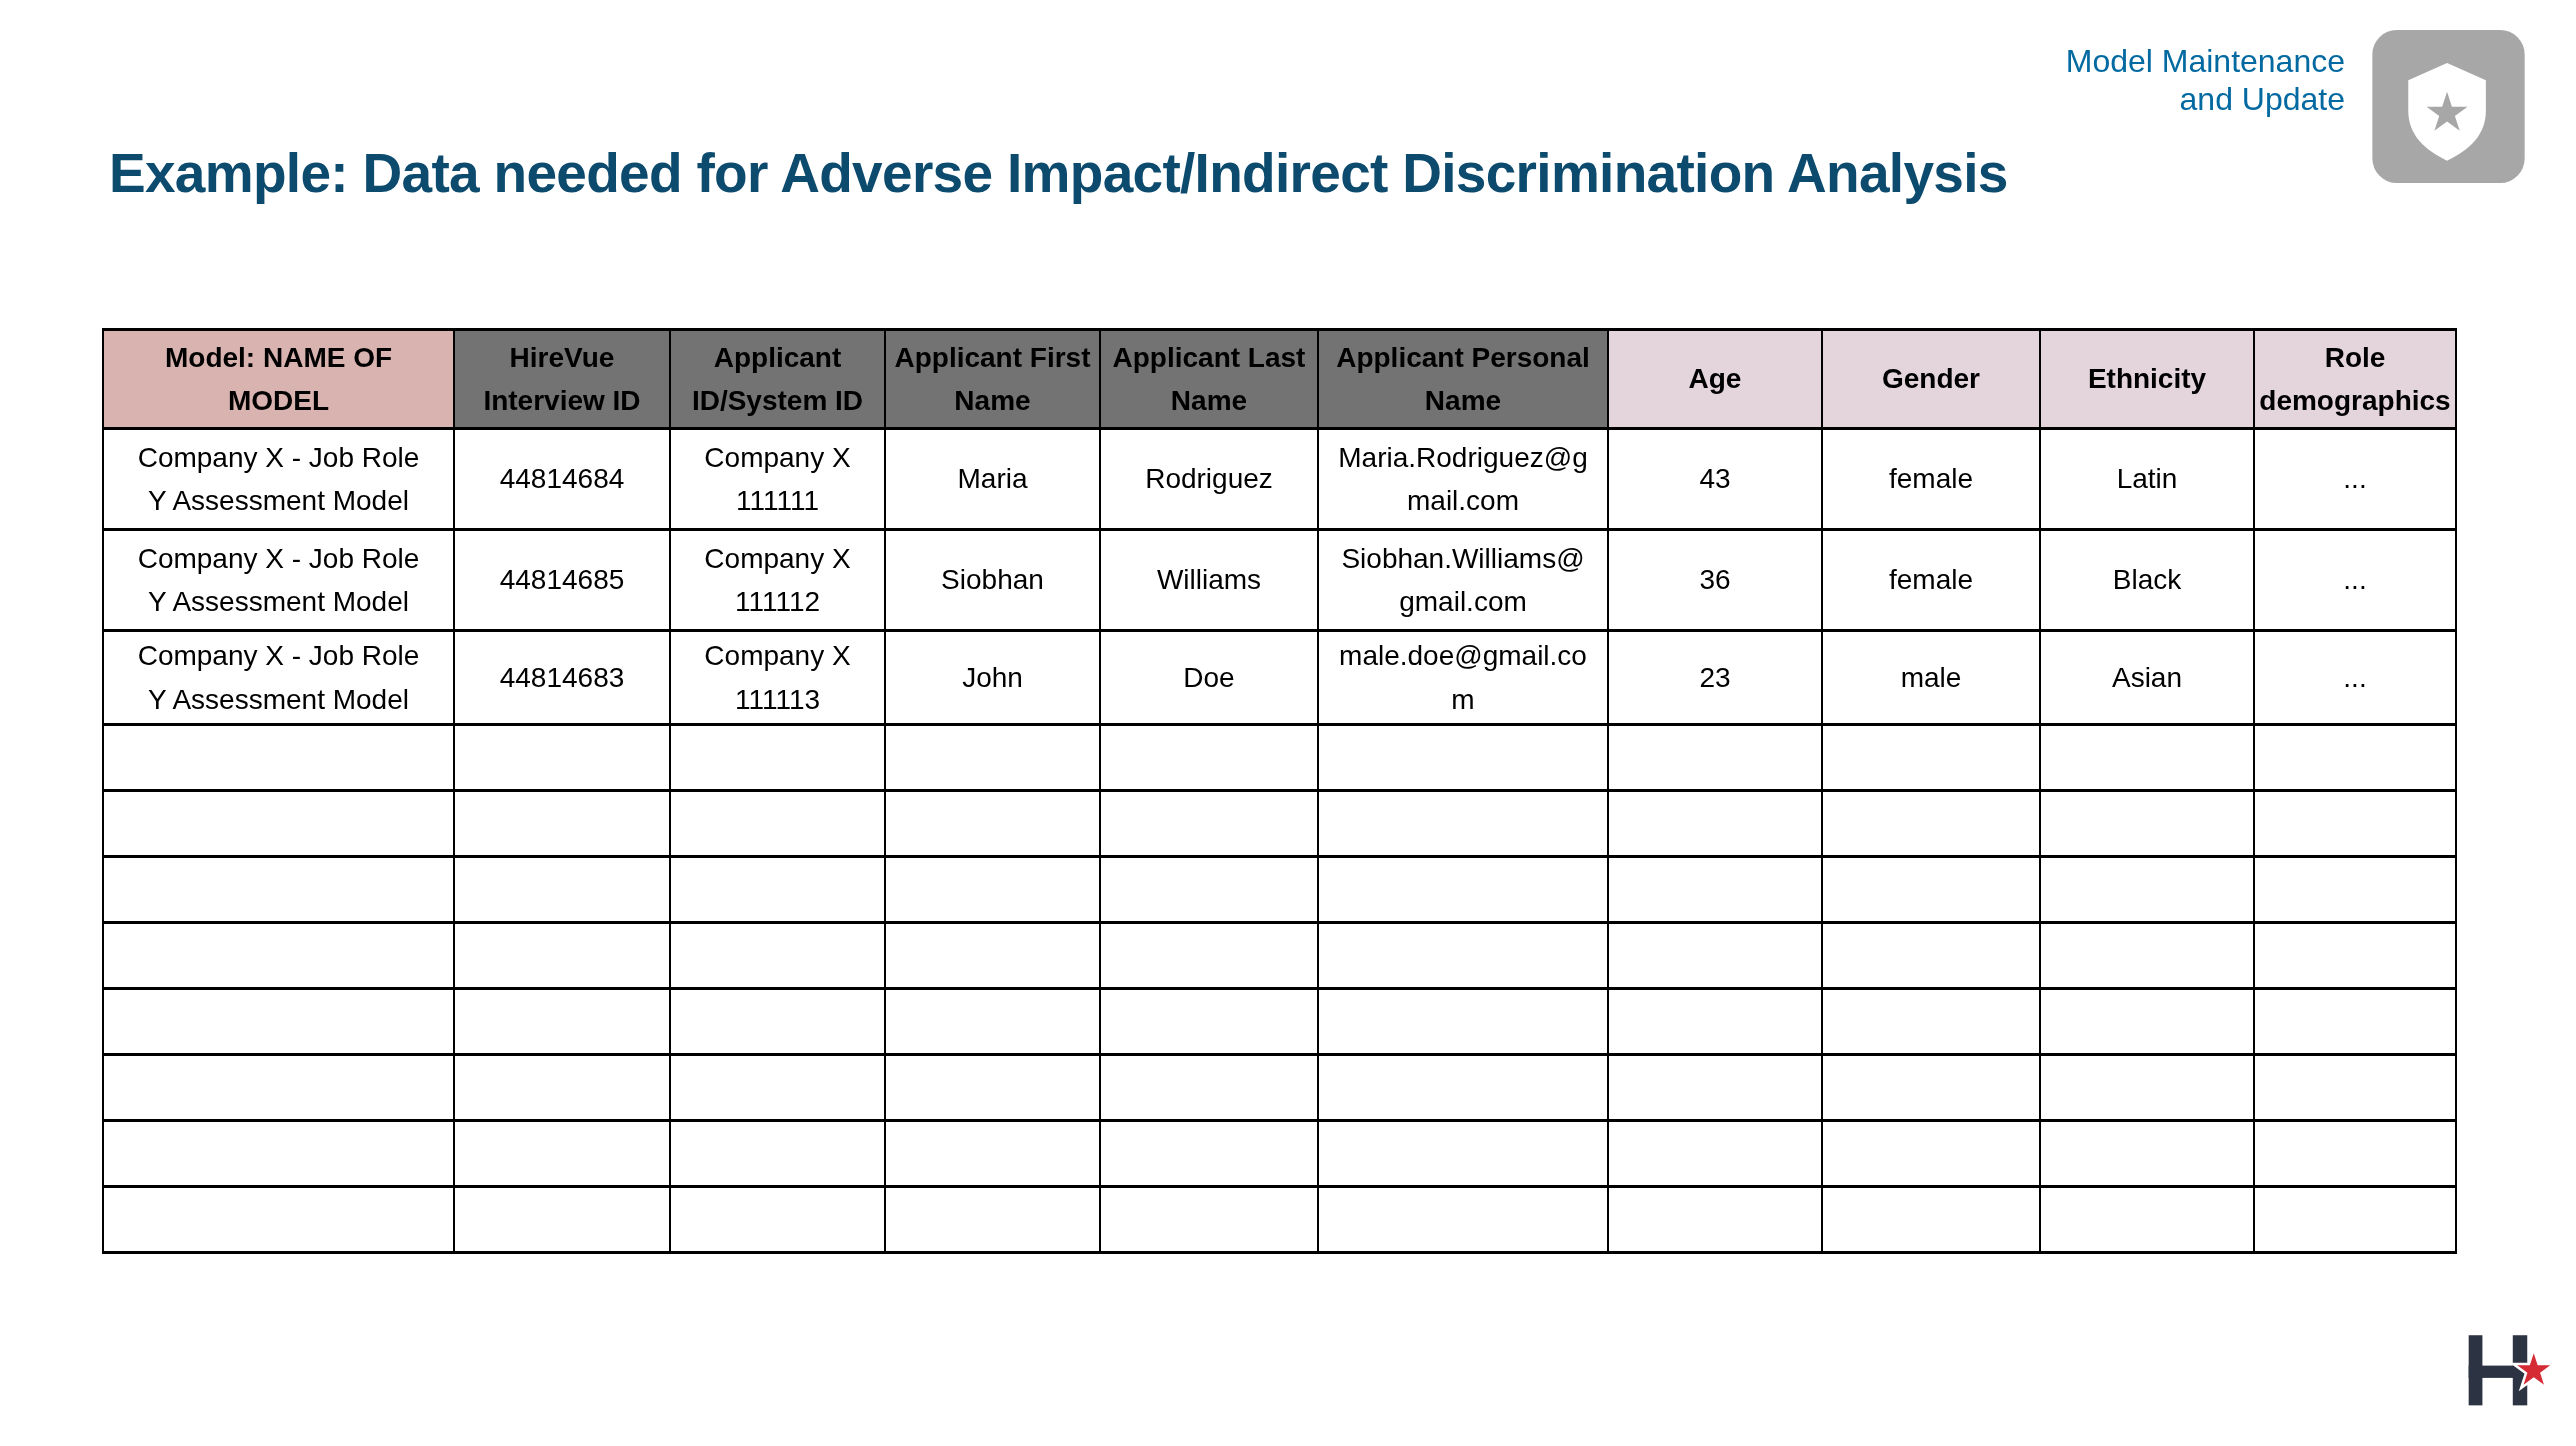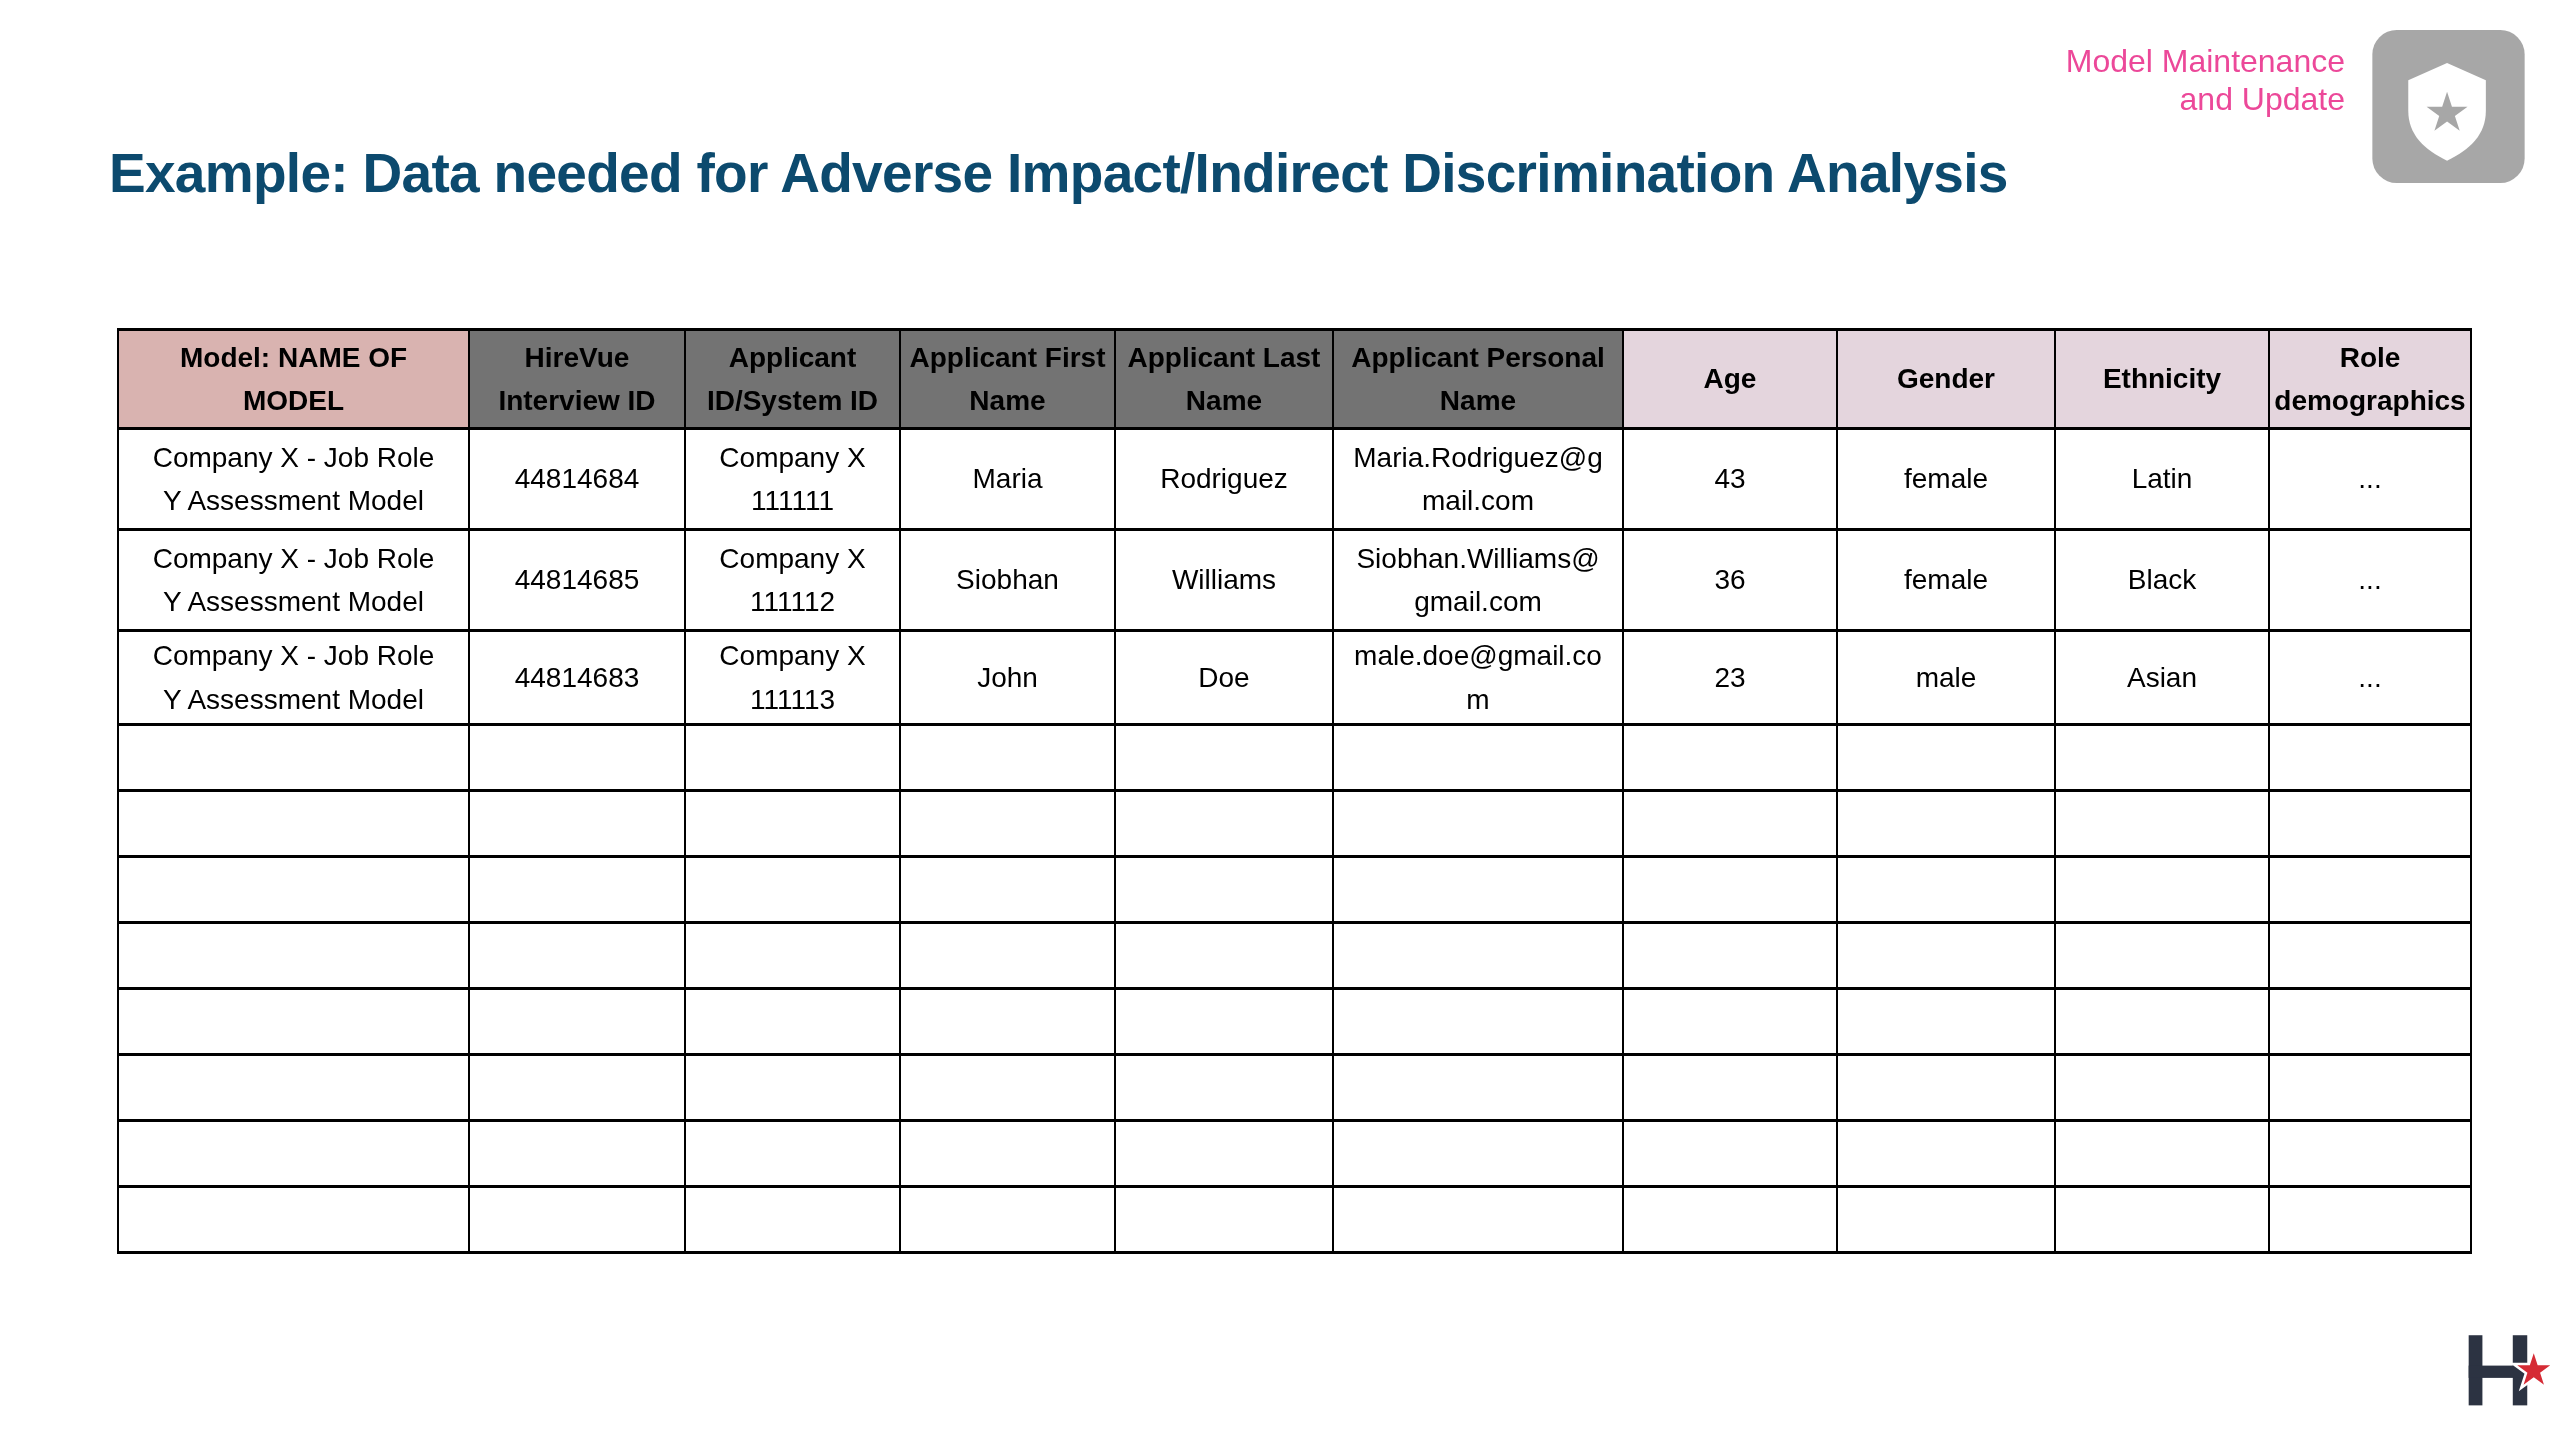--- a/index.html
+++ b/index.html
@@ -14,21 +14,21 @@
   .slide { position: relative; width: 2576px; height: 1446px; background: #ffffff; }
 
   
   .corner-tag {
     position: absolute;
     top: 42px;
     right: 231px;
     text-align: right;
     font-size: 32px;
     line-height: 1.2;
-    color: #ec4899;
+    color: #0369a1;
     white-space: pre-line;
   }
   .badge {
     position: absolute;
     top: 30px;
     left: 2372px;
     width: 153px;
     height: 153px;
   }
 
@@ -40,21 +40,21 @@
     font-size: 55px;
     font-weight: bold;
     color: #0c4a6e;
     letter-spacing: -0.7px;
     white-space: nowrap;
   }
 
   
   table.grid {
     position: absolute;
-    left: 117px;
+    left: 102px;
     top: 328px;
     width: 2353px;
     border-collapse: collapse;
     table-layout: fixed;
     border: 2.9px solid #000000;
   }
   table.grid th, table.grid td {
     border: 2.2px solid #000000;
     border-top-width: 3.6px;
     border-bottom-width: 3.6px;

